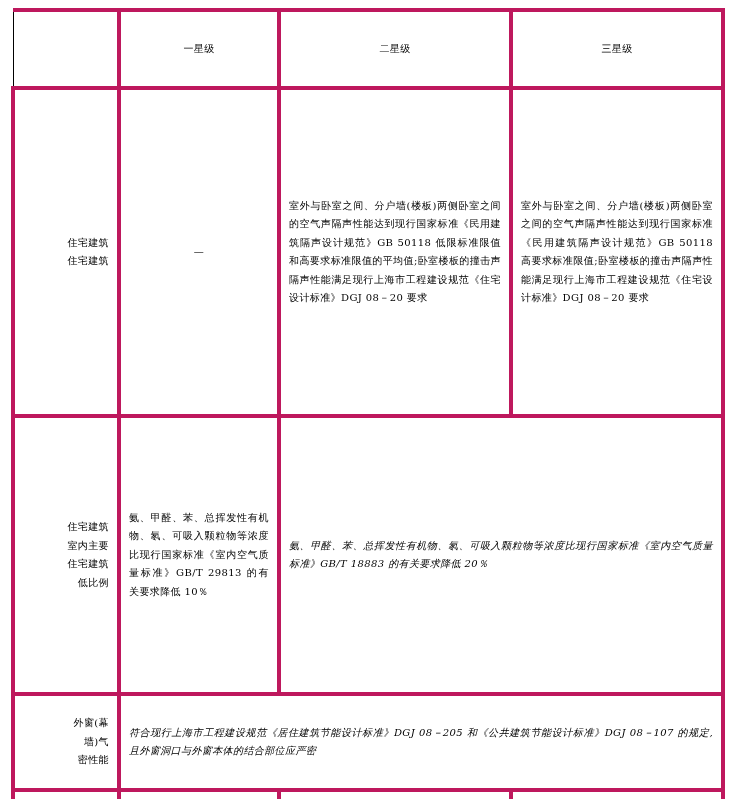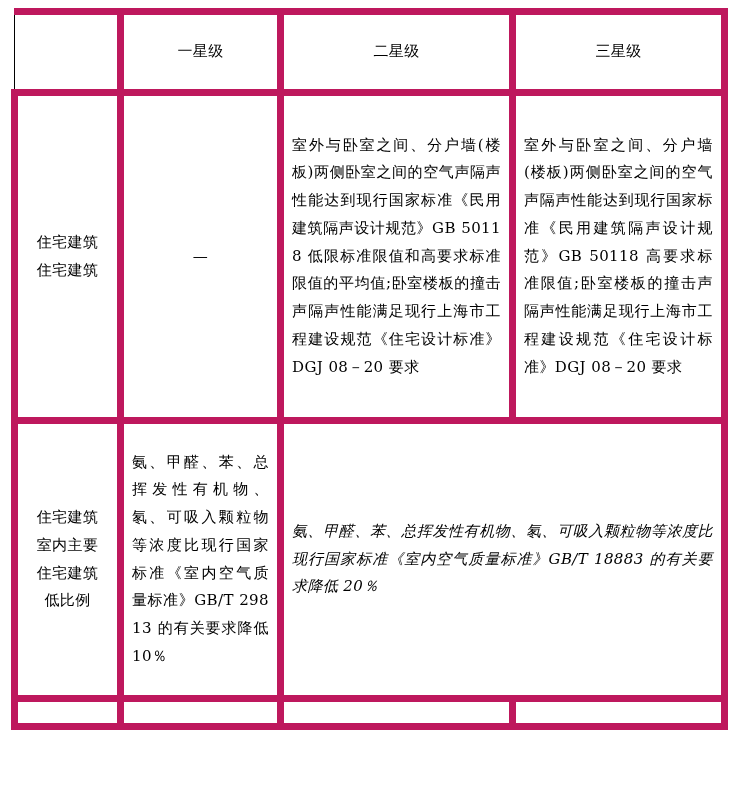--- a/index.html
+++ b/index.html
@@ -20,44 +20,44 @@
     height: 799px;
     box-sizing: border-box;
   }
   table.spec-table {
     border-collapse: collapse;
     width: 710px;
     margin: 8px 11px 0 11px;
     table-layout: fixed;
   }
   table.spec-table td {
-    border: 7px solid #be185d;
+    border: 4px solid #be185d;
     vertical-align: middle;
     padding: 6px 8px;
-    font-size: 15px;
+    font-size: 10px;
     line-height: 1.85;
     letter-spacing: 0.4px;
     word-break: break-all;
   }
   col.c-label { width: 106px; }
   col.c-one   { width: 160px; }
   col.c-two   { width: 232px; }
   col.c-three { width: 212px; }
 
   .hdr-row td {
     text-align: center;
     height: 62px;
     font-size: 14.5px;
     letter-spacing: 1px;
   }
   .hdr-row td.blank {
     border-left: 1px solid #000000;
   }
   .row-label {
-    text-align: center;
+    text-align: right;
     font-size: 14px;
     letter-spacing: 1px;
     line-height: 2.0;
   }
   .cell-dash {
     text-align: center;
     font-size: 14px;
   }
   .cell-body {
     text-align: justify;
@@ -111,20 +111,28 @@
         <td class="row-label">
           <div>住宅建筑</div>
           <div>室内主要</div>
           <div>住宅建筑</div>
           <div>低比例</div>
         </td>
         <td class="cell-body">氨、甲醛、苯、总挥发性有机物、氡、可吸入颗粒物等浓度比现行国家标准《室内空气质量标准》GB/T 29813 的有关要求降低 10％</td>
         <td class="cell-span" colspan="2">氨、甲醛、苯、总挥发性有机物、氡、可吸入颗粒物等浓度比现行国家标准《室内空气质量标准》GB/T 18883 的有关要求降低 20％</td>
       </tr>
 
+      <tr class="tall-3">
+        <td class="row-label">
+          <div>外窗(幕</div>
+          <div>墙)气</div>
+          <div>密性能</div>
+        </td>
+        <td class="cell-span" colspan="3">符合现行上海市工程建设规范《居住建筑节能设计标准》DGJ 08－205 和《公共建筑节能设计标准》DGJ 08－107 的规定,且外窗洞口与外窗本体的结合部位应严密</td>
+      </tr>
 
       <tr class="tail">
         <td></td>
         <td></td>
         <td></td>
         <td></td>
       </tr>
     </tbody>
   </table>
 </div>

